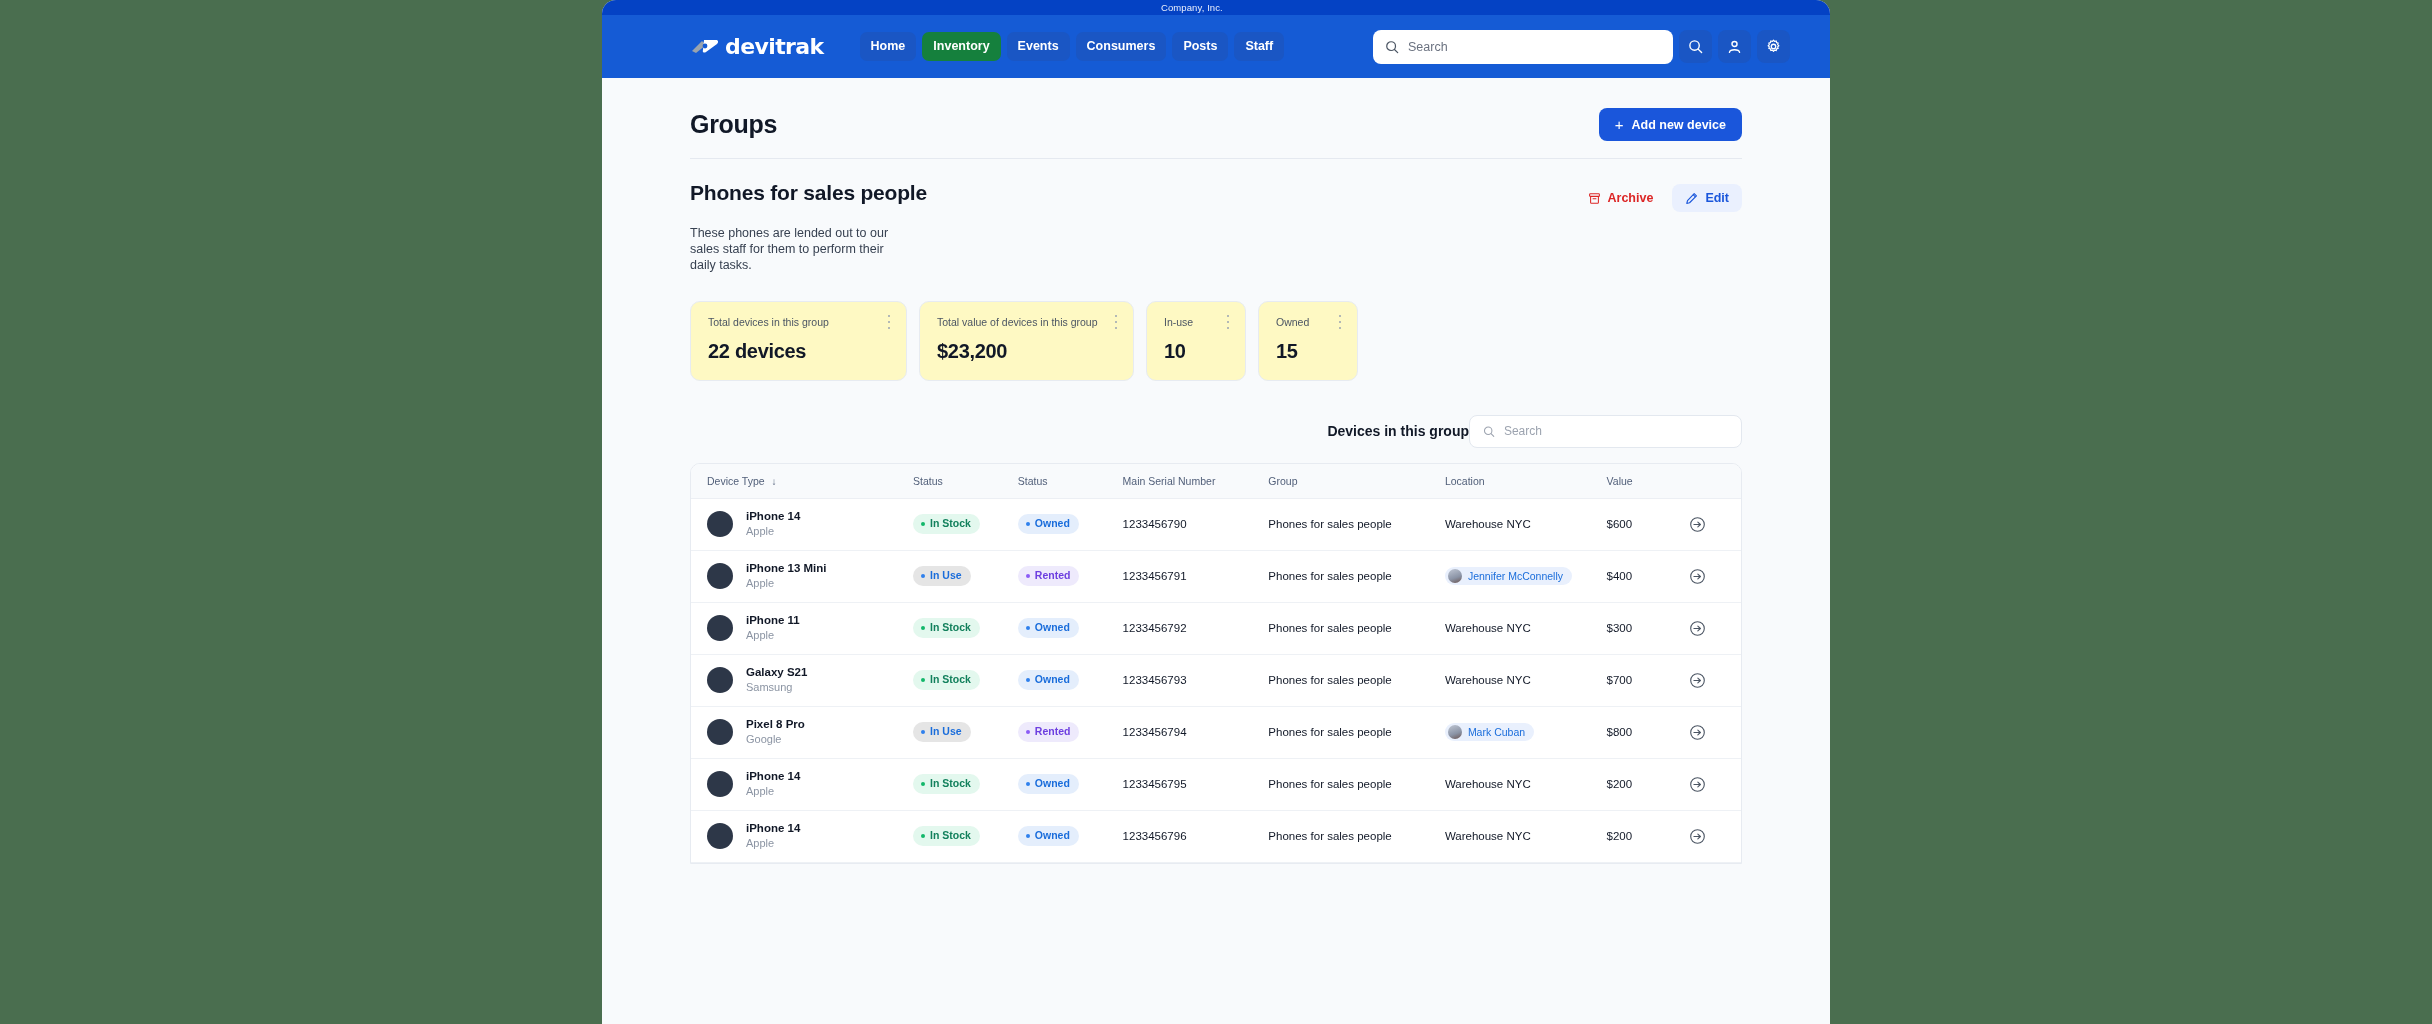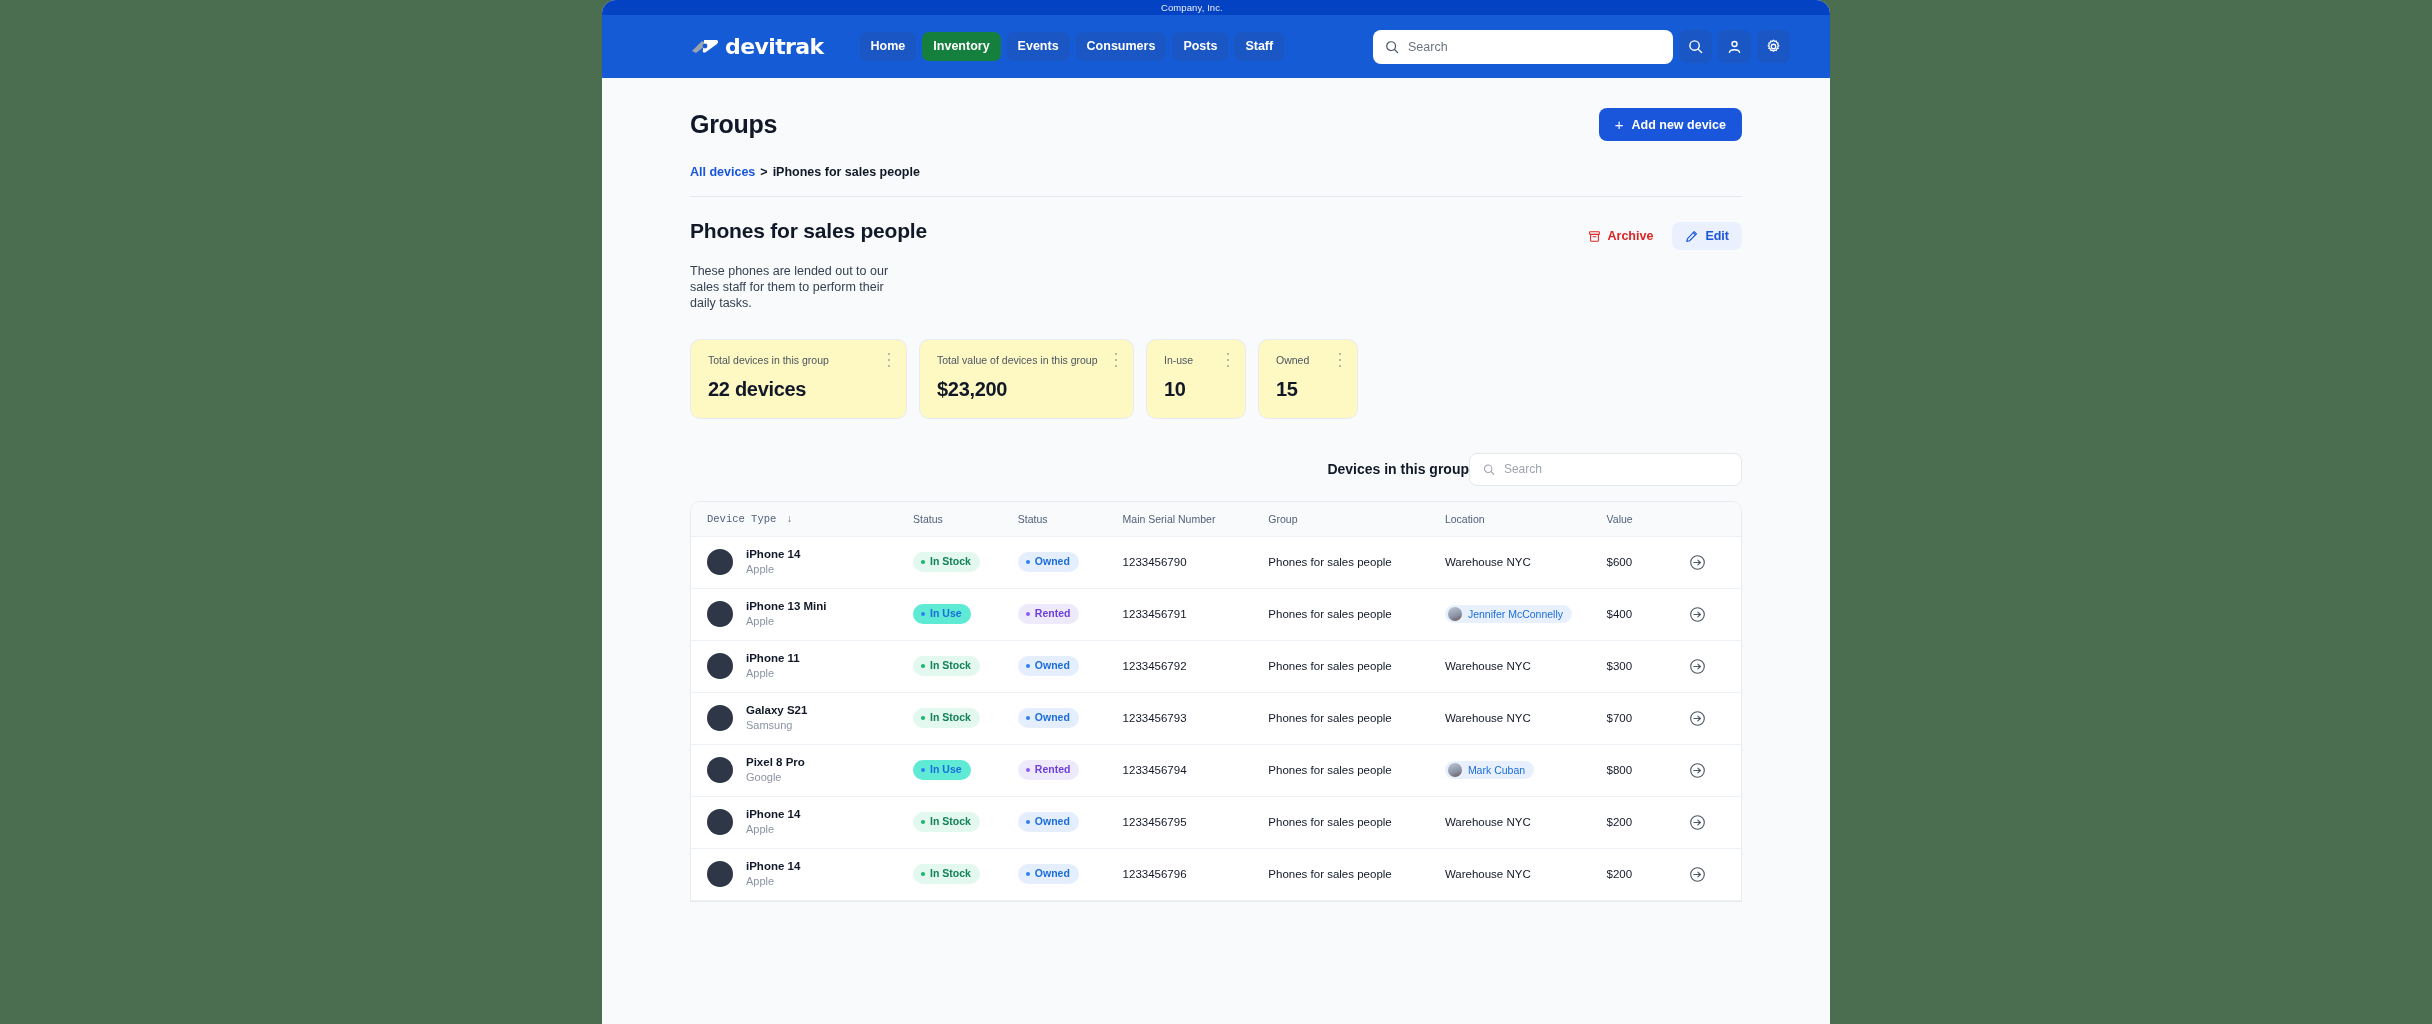--- a/index.html
+++ b/index.html
@@ -321,21 +321,21 @@
   thead th {
     background: #f8fafc;
     font-size: 10.5px;
     font-weight: 400;
     color: #52607a;
     text-align: left;
     padding: 11px 0 11px 0;
     border-bottom: 1px solid #eceff4;
     white-space: nowrap;
   }
-  thead th:first-child { padding-left: 16px; font-family: Liberation Mono, monospace; }
+  thead th:first-child { padding-left: 16px; }
   .sort-arrow { margin-left: 4px; color: #52607a; font-size: 10px; }
 
   tbody td {
     border-bottom: 1px solid #eef1f5;
     padding: 0;
     height: 52px;
     vertical-align: middle;
     font-size: 11.5px;
     color: #111827;
     white-space: nowrap;
@@ -366,21 +366,21 @@
     gap: 5px;
     border-radius: 11px;
     padding: 3px 9px 3px 8px;
     font-size: 10.5px;
     font-weight: 700;
     line-height: 1.25;
   }
   .badge .dot { width: 4px; height: 4px; border-radius: 50%; display:block; flex:0 0 auto; }
   .badge-instock { background: #e3f8ee; color: #12805c; }
   .badge-instock .dot { background: #12b76a; }
-  .badge-inuse   { background: #5eead4; color: #1a6ddb; }
+  .badge-inuse   { background: #e5e5e5; color: #1a6ddb; }
   .badge-inuse .dot { background: #2f80ed; }
   .badge-owned   { background: #e4eefc; color: #1a6ddb; }
   .badge-owned .dot { background: #2f80ed; }
   .badge-rented  { background: #eeeafc; color: #6d3fe0; }
   .badge-rented .dot { background: #8b5cf6; }
 
   .person-chip {
     display: inline-flex;
     align-items: center;
     gap: 6px;
@@ -461,25 +461,20 @@
     <div class="page">
 
       <div class="page-head">
         <div class="page-title">Groups</div>
         <button class="btn-primary">
           <span class="plus">+</span>
           <span>Add new device</span>
         </button>
       </div>
 
-      <div class="breadcrumb">
-        <a href="#">All devices</a>
-        <span class="sep">&gt;</span>
-        <span>iPhones for sales people</span>
-      </div>
 
       <div class="divider"></div>
 
       <div class="group-head">
         <div>
           <div class="group-title">Phones for sales people</div>
           <div class="group-desc">These phones are lended out to our sales staff for them to perform their daily tasks.</div>
         </div>
         <div class="group-actions">
           <button class="btn-archive">

